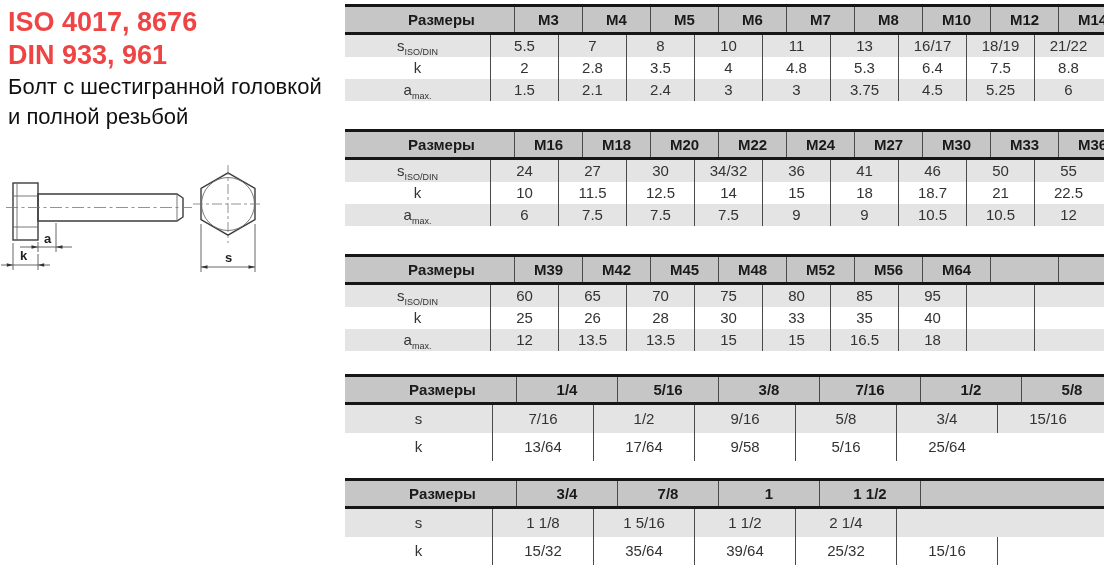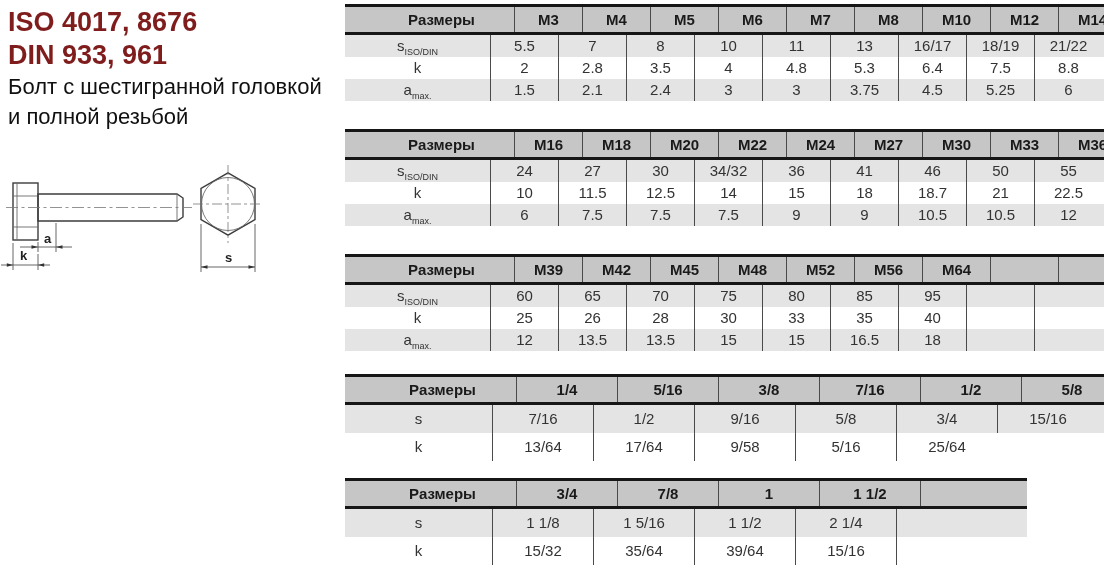--- a/index.html
+++ b/index.html
@@ -4,21 +4,21 @@
 <style>
   * { margin:0; padding:0; box-sizing:border-box; }
   html,body { width:1104px; height:566px; }
   body {
     position:relative; overflow:hidden; background:#ffffff;
     font-family:"Liberation Sans", sans-serif;
   }
 
   
   .titleblock { position:absolute; left:8px; top:6px; width:335px; }
-  .t-main { font-size:27px; font-weight:bold; color:#7f1d1d; line-height:33px; }
+  .t-main { font-size:27px; font-weight:bold; color:#ef4444; line-height:33px; }
   .t-sub  { font-size:22px; font-weight:normal; color:#101010; line-height:30px; }
 
   
   .drawing { position:absolute; left:0; top:150px; width:310px; height:150px; }
   .drawing text { font-family:"Liberation Sans", sans-serif; font-size:13px; font-weight:600; fill:#222; }
 
   
   #tables { position:absolute; left:345px; top:0; width:759px; height:566px; }
   .tbl { position:absolute; left:0; border-top:3px solid #161616; border-right:1px solid #4a4a4a; }
   .t1 { top:4px; }  .t2 { top:129px; }  .t3 { top:254px; }
@@ -294,17 +294,18 @@
         <div class="cell">1 5/16</div>
         <div class="cell">1 1/2</div>
         <div class="cell">2 1/4</div>
         <div class="cell"></div>
       </div>
       <div class="row data">
         <div class="cell label">k</div>
         <div class="cell">15/32</div>
         <div class="cell">35/64</div>
         <div class="cell">39/64</div>
+        <div class="cell">25/32</div>
         <div class="cell">15/16</div>
         <div class="cell"></div>
       </div>
     </div>
   </div>
 
 </body></html>

